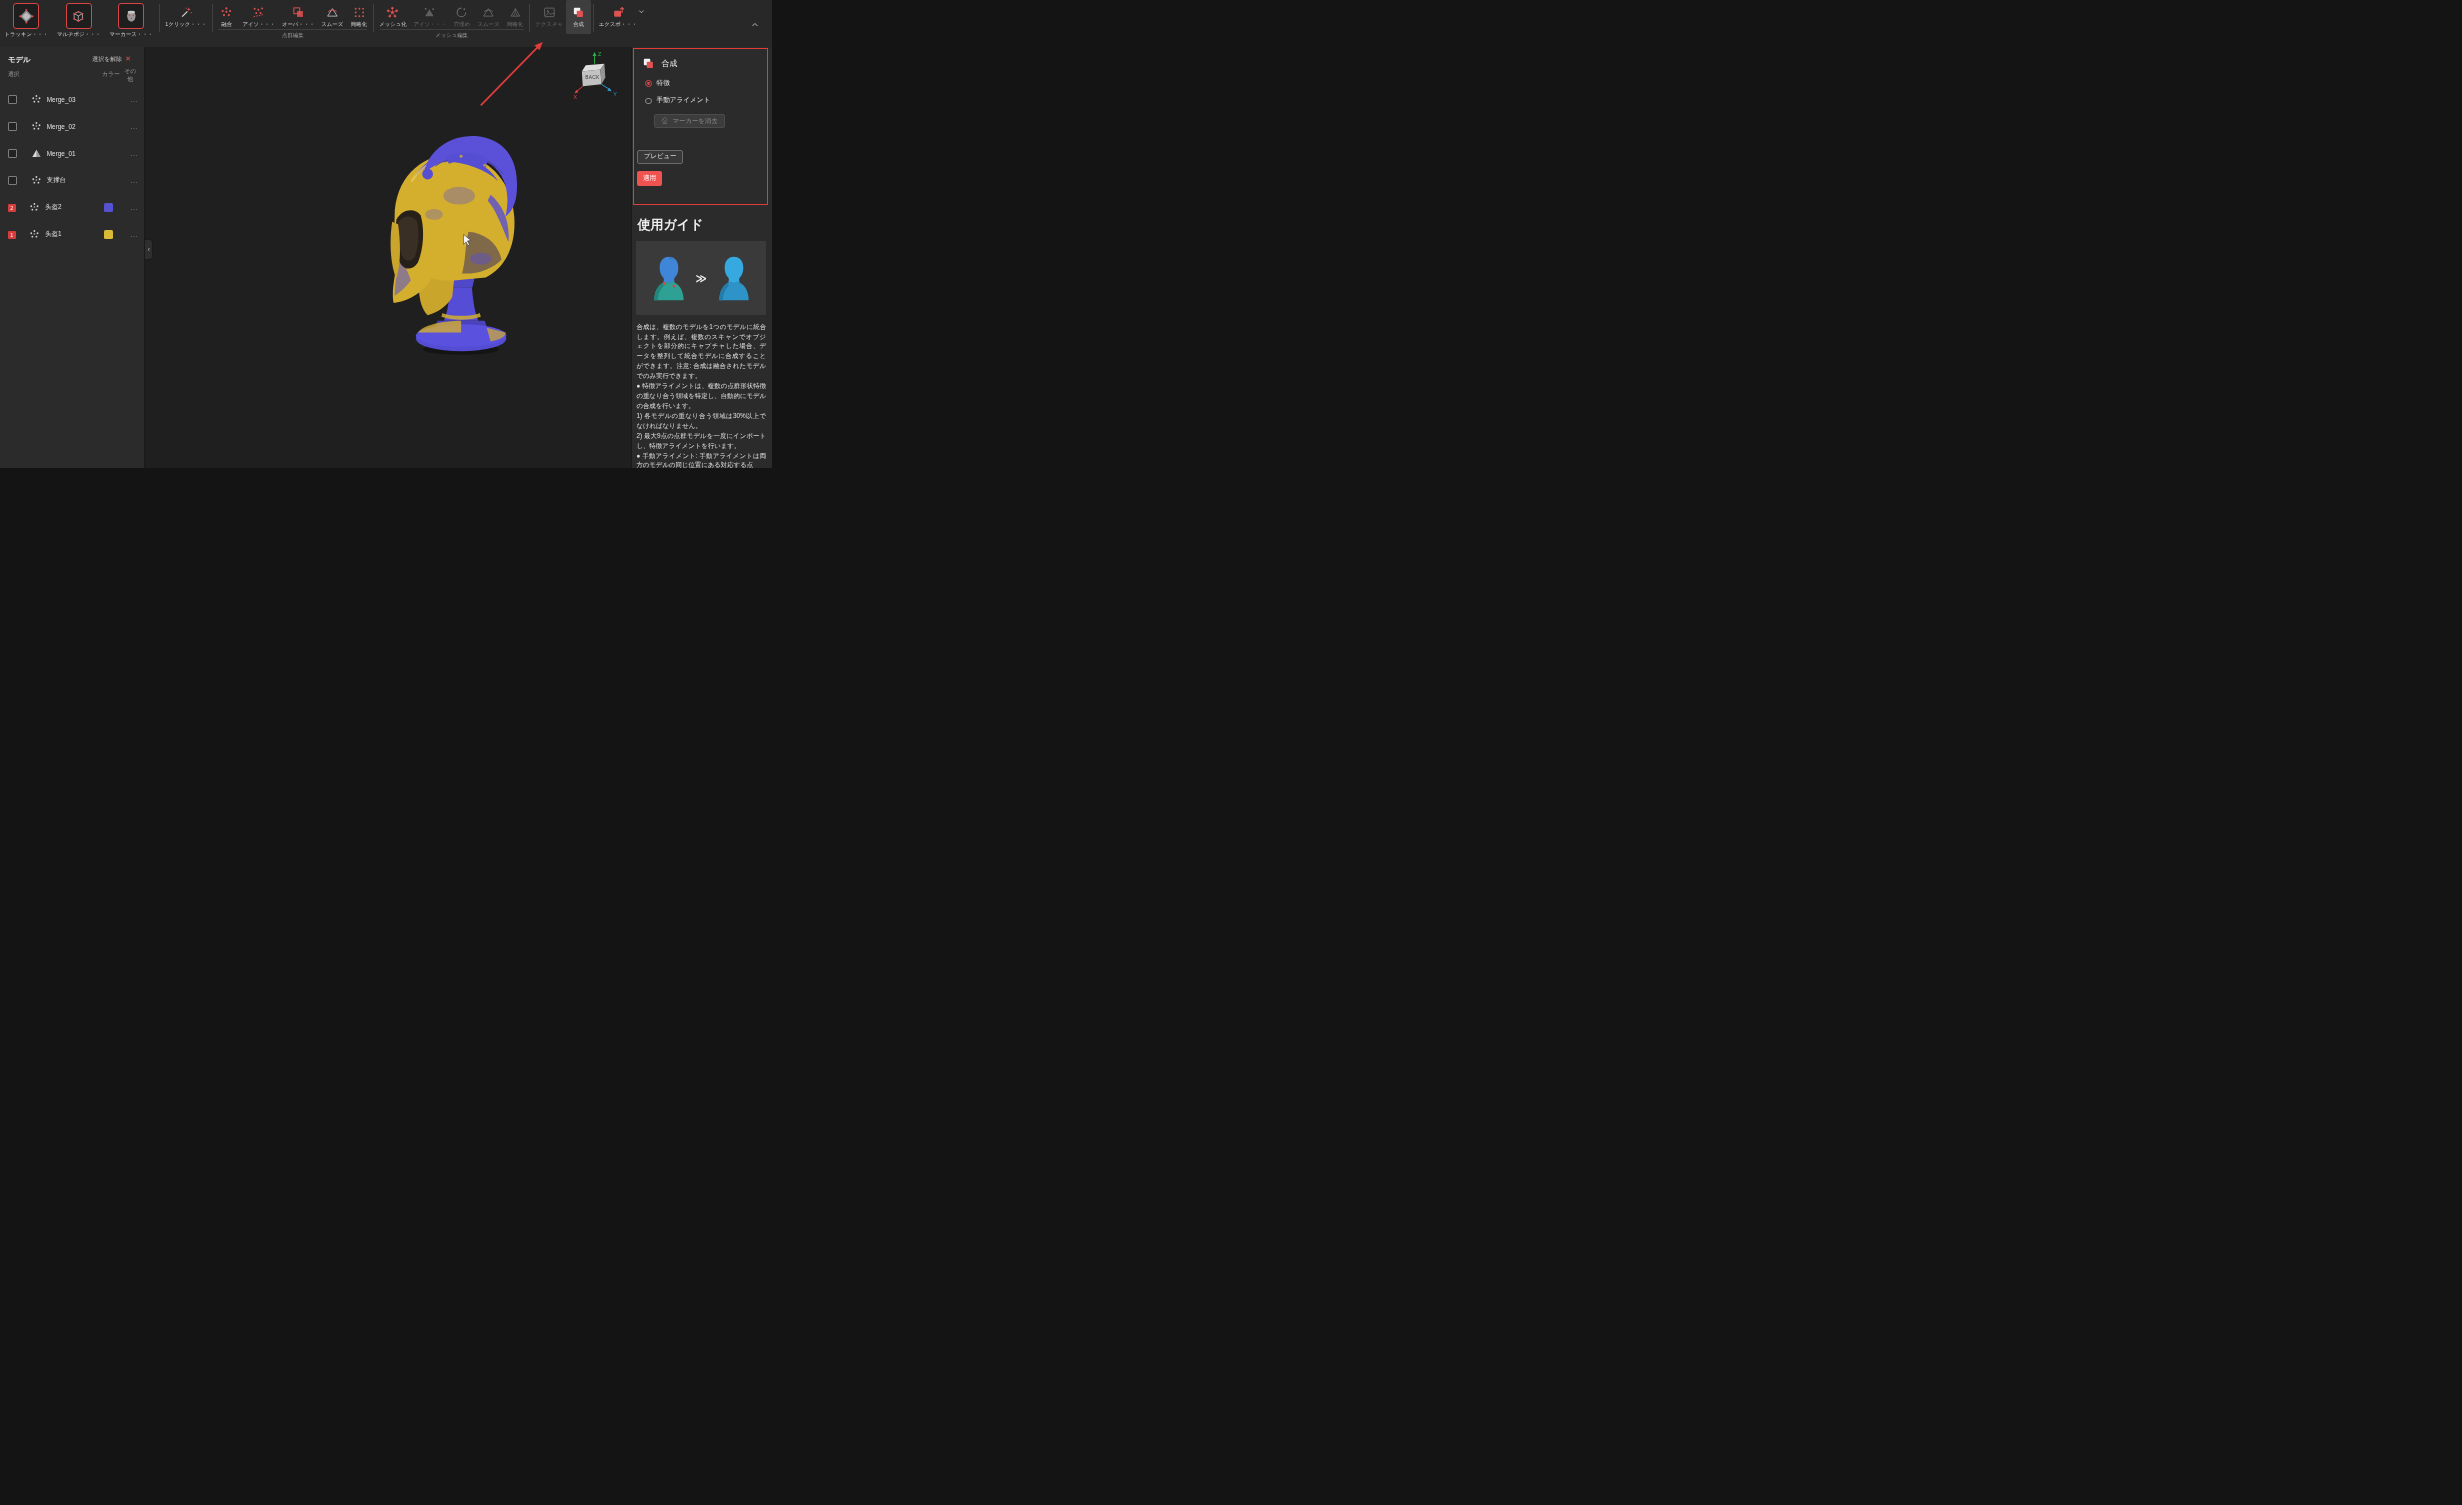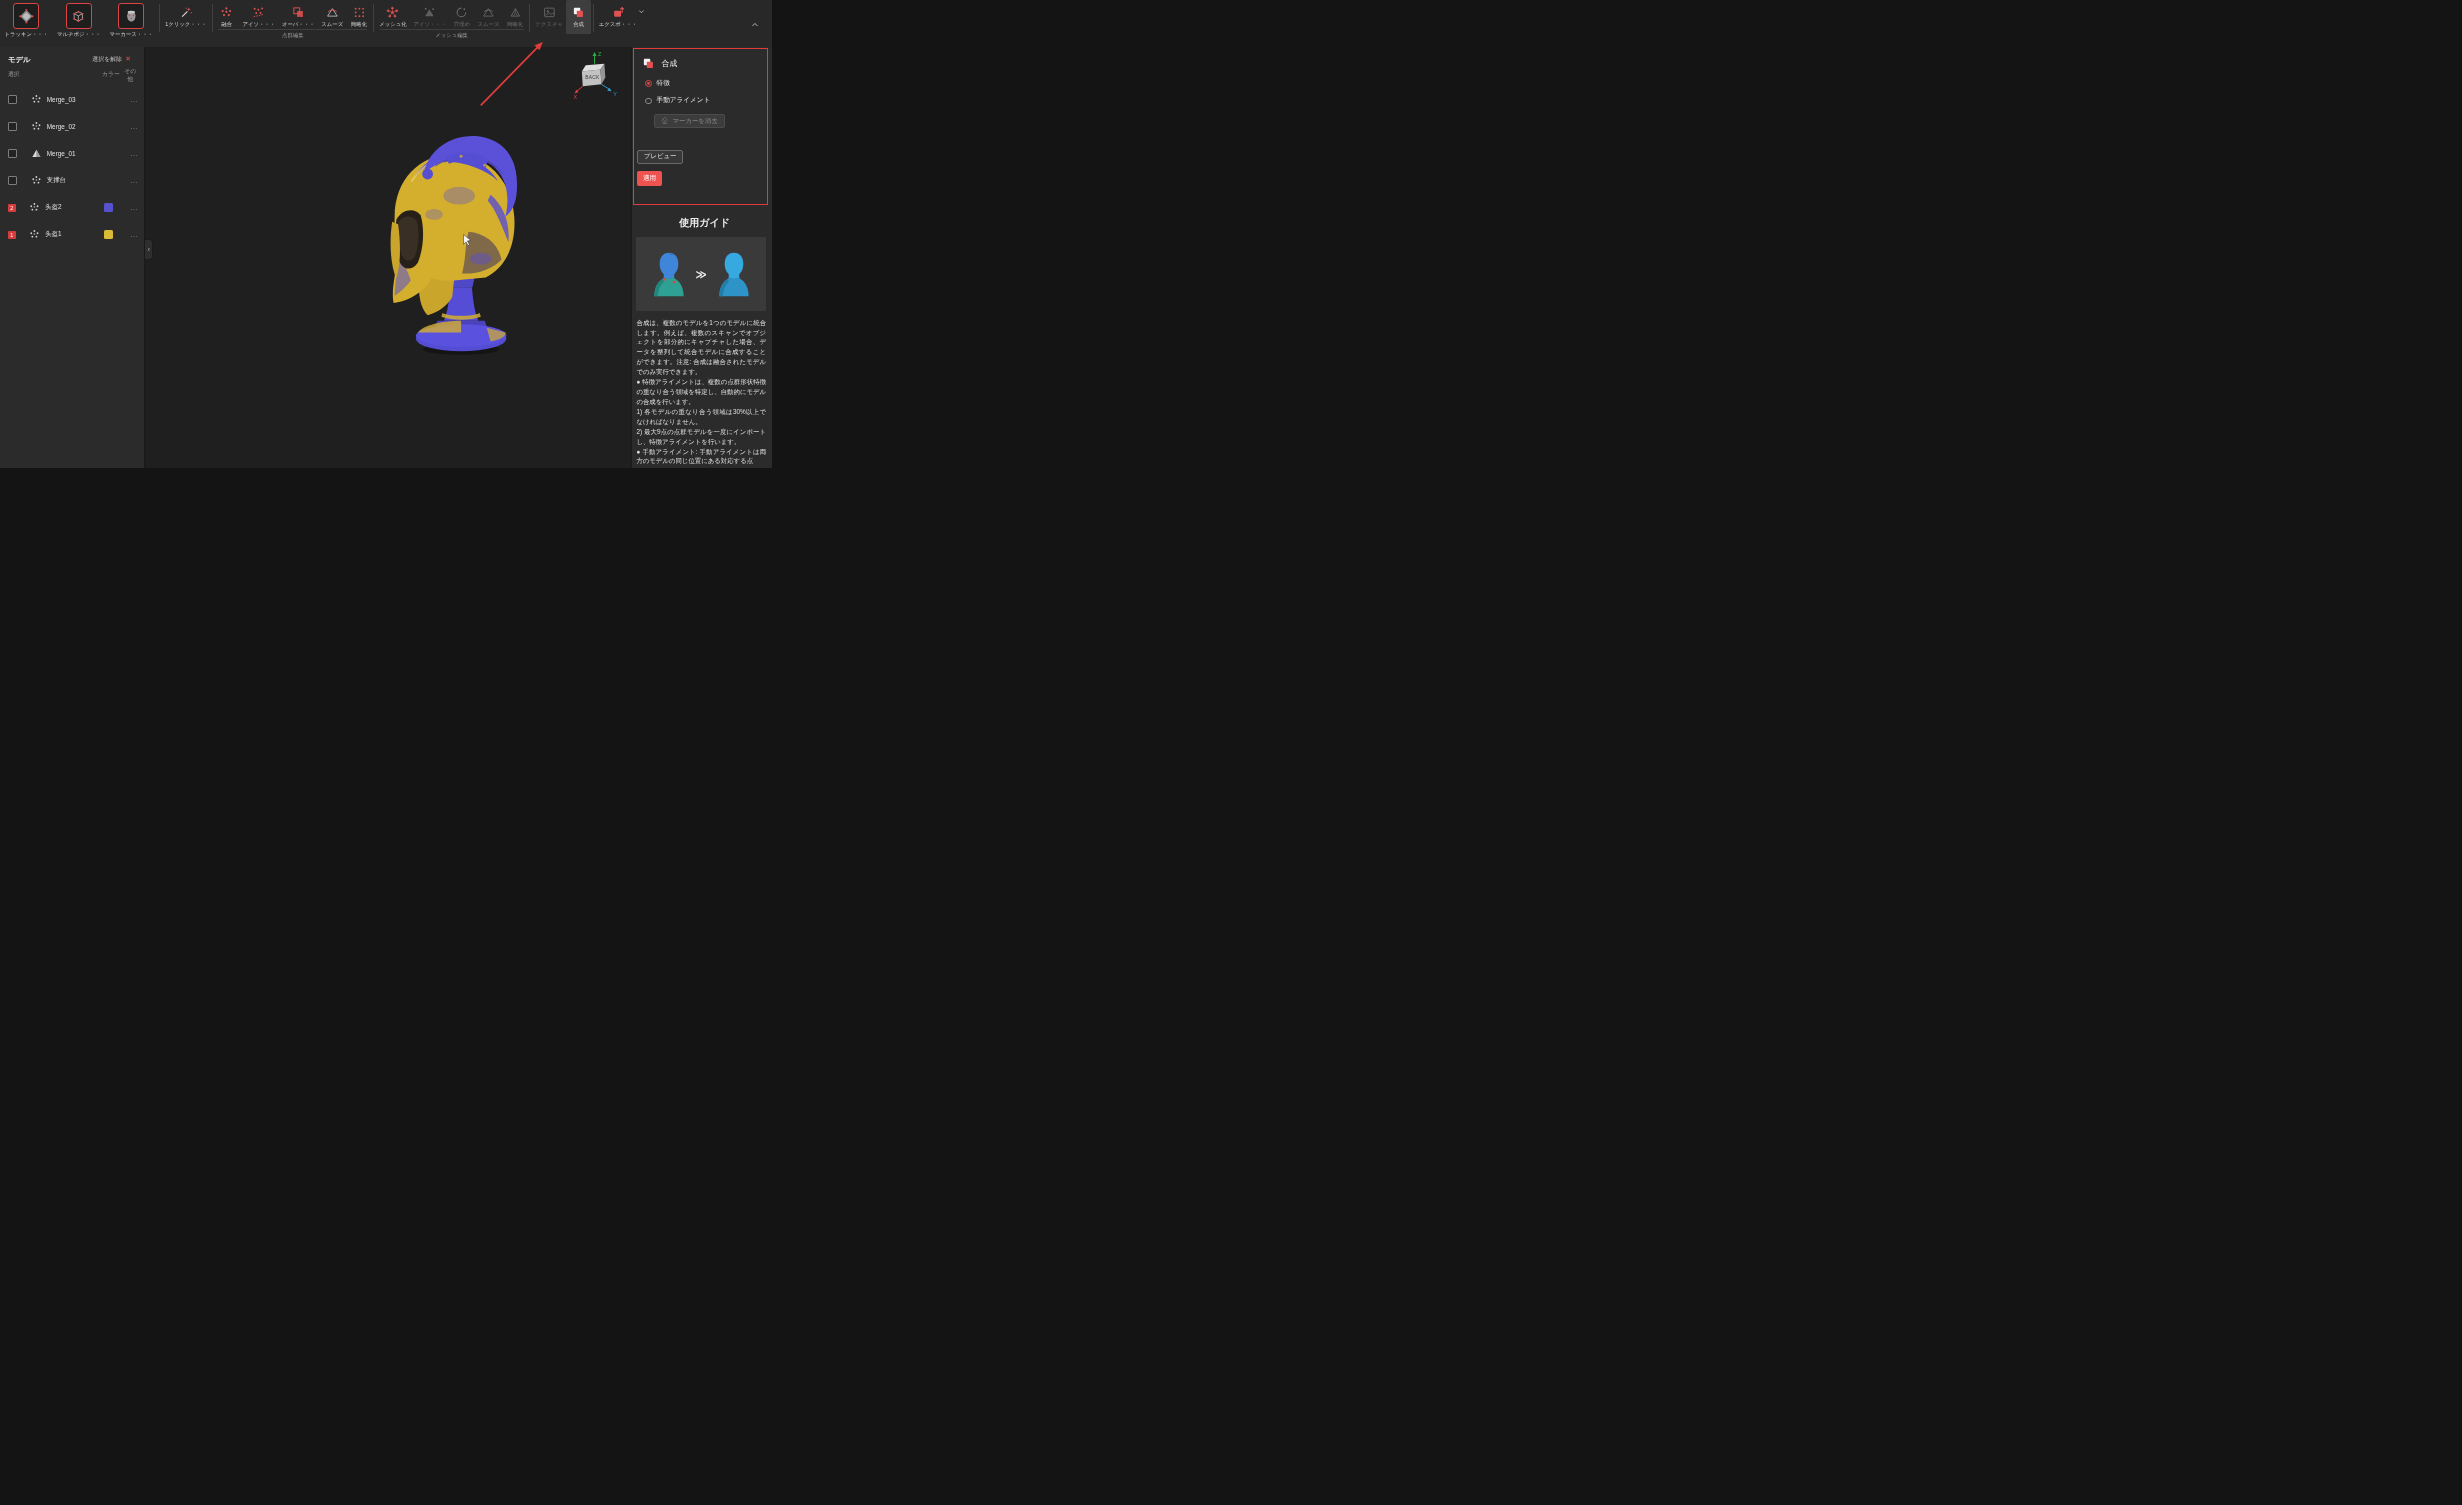--- a/index.html
+++ b/index.html
@@ -57,21 +57,21 @@
   .ms-title-text{font-size:7.9px;color:#f0f0f0;}
   .ms-option{display:flex;align-items:center;gap:4.9px;margin:0 0 8.4px 11.3px;cursor:pointer;}
   .radio{width:6.9px;height:6.9px;border-radius:50%;border:0.8px solid #8a8a8a;box-sizing:border-box;position:relative;flex:none;}
   .radio.checked{border-color:#e04545;}
   .radio.checked::after{content:"";position:absolute;inset:1px;background:#e04545;border-radius:50%;}
   .ms-option-lbl{font-size:6.6px;color:#e6e6e6;}
   .btn{border-radius:2px;font-size:6.4px;display:flex;align-items:center;justify-content:center;cursor:pointer;font-family:inherit;}
   .btn-erase{margin:3px 12.8px 0 20.7px;height:14.3px;background:#3c3c3c;border:0.5px solid #4b4b4b;color:#8a8a8a;gap:3.9px;}
   .btn-preview{margin:21.7px 4.9px 0 3.4px;height:14.3px;background:#383838;border:0.5px solid #6a6a6a;color:#e4e4e4;}
   .btn-apply{margin:6.4px 4.9px 0 3.4px;height:15.3px;background:#ef5350;border:none;color:#fff;font-size:6.6px;}
-  .guide-title{margin:11.3px 0 0 5.4px;font-size:10px;color:#ededed;text-align:center;}
+  .guide-title{margin:11.3px 0 0 5.4px;font-size:13px;color:#ededed;}
   .guide-figure{margin:7.4px 5.9px 0 4.4px;height:74px;background:#3a3a3a;border-radius:1px;display:flex;align-items:center;justify-content:center;gap:6.9px;}
   .guide-chevron{color:#f2f2f2;font-size:10.8px;font-weight:bold;}
   .guide-text{margin:6.4px 5.9px 0 4.4px;font-size:6.4px;line-height:1.55;color:#e0e0e0;white-space:pre-line;text-align:justify;}
 
   
   .status-bar{position:absolute;left:0;right:0;bottom:0;height:14.8px;background:#2a2a2a;border-top:0.5px solid #171717;display:flex;align-items:center;padding:0 5.9px;box-sizing:border-box;font-size:6.4px;color:#cccccc;gap:4.4px;}
   .sb-sep{color:#9a9a9a;}
 
   
   .overlay{position:absolute;inset:0;pointer-events:none;z-index:9;}

